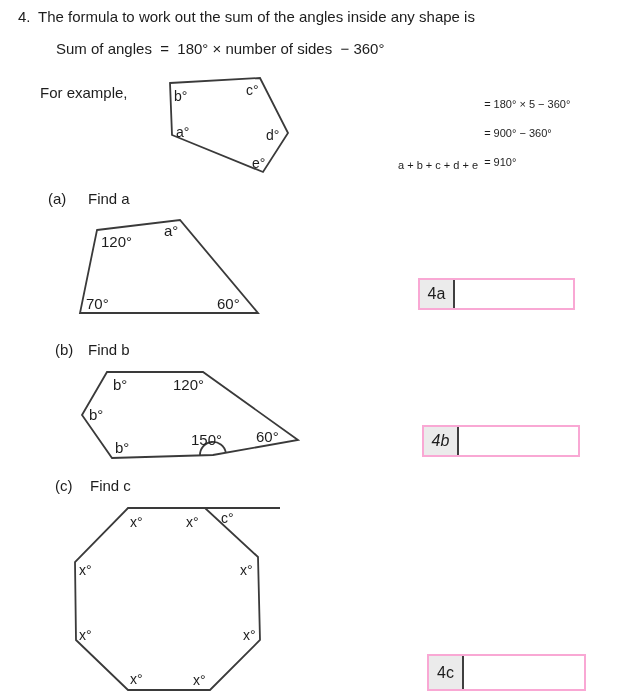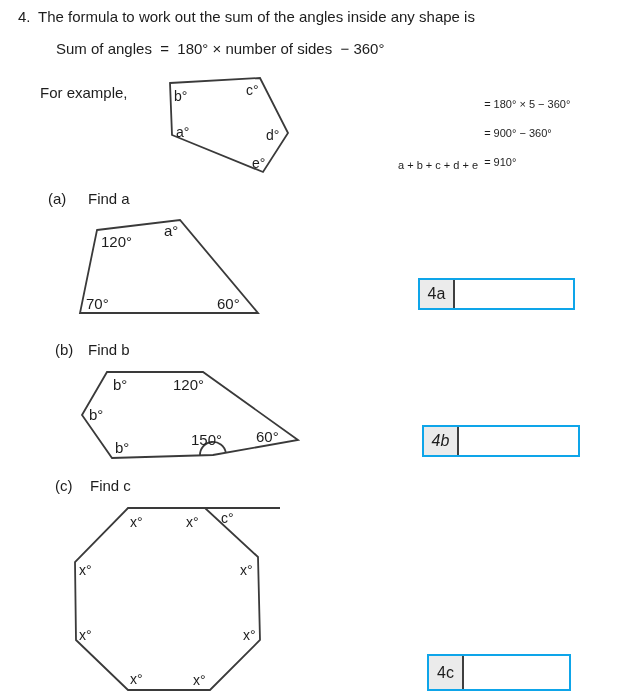--- a/index.html
+++ b/index.html
@@ -26,21 +26,21 @@
     font-family: "Liberation Sans", sans-serif;
     font-size: 14px;
     fill: #1d1d1d;
     stroke: none;
   }
   .working { display: flex; align-items: flex-end; font-size: 11px; }
   .working .w-lhs { line-height: 23px; margin-right: 6px; }
   .working .w-steps div { line-height: 29px; }
   .ansbox {
     display: flex;
-    border: 2px solid #0ea5e9;
+    border: 2px solid #f9a8d4;
     background: #a21caf;
     justify-content: flex-end;
   }
   .anslabel {
     width: 35px;
     background: #ebebeb;
     border-right: 2px solid #3f3f3f;
     display: flex; align-items: center; justify-content: center;
     font-size: 16px;
     color: #1d1d1d;
@@ -119,16 +119,16 @@
   <text x="121" y="25">x°</text>
   <text x="156" y="21">c°</text>
   <text x="14" y="73">x°</text>
   <text x="175" y="73">x°</text>
   <text x="14" y="138">x°</text>
   <text x="178" y="138">x°</text>
   <text x="65" y="182">x°</text>
   <text x="128" y="183">x°</text>
 </svg>
 
-<div class="abs ansbox" style="left:427px; top:654px; width:144px; height:37px;">
+<div class="abs ansbox" style="left:427px; top:654px; width:159px; height:37px;">
   <div class="anslabel">4c</div>
   <div class="ansfield"></div>
 </div>
 
 </body></html>

